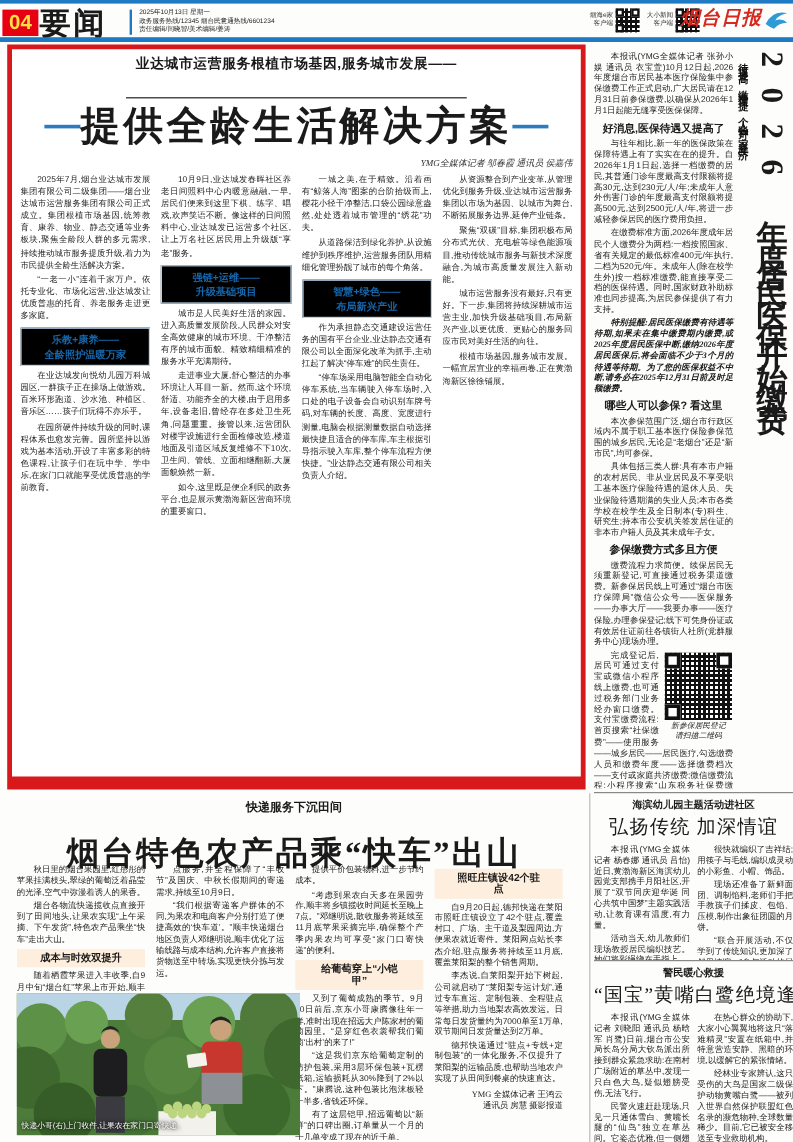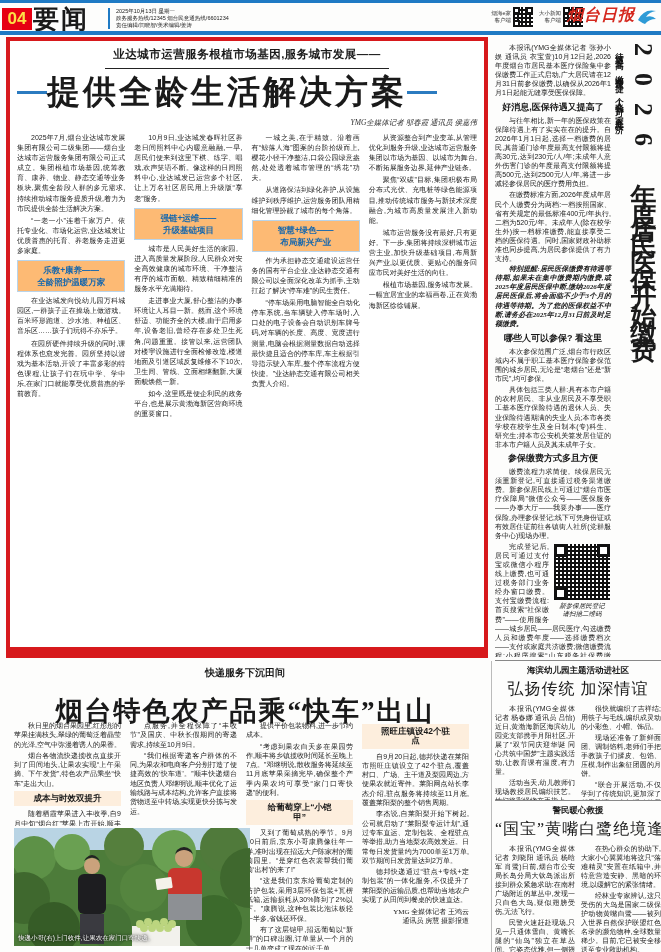--- a/index.html
+++ b/index.html
@@ -26,30 +26,30 @@
   .qr-big .finder { width:13px; height:13px; border-width:3px; }
   .masthead { position:absolute; right:3px; top:5px; display:flex; align-items:flex-end; gap:1px; }
   .masthead-text { font-family:"Liberation Serif",serif; font-weight:900; font-style:italic;
                    font-size:16px; color:#d5281e; letter-spacing:1px; }
 
   
   .lead { position:absolute; left:6px; top:37px; width:482px; height:621px; box-sizing:border-box;
           border:4px solid #d7191c; border-bottom:11px solid #d7191c; padding:3px 7px; background:#fff; }
   .lead-kicker-row { text-align:center; }
   .lead-kicker { display:inline-block; font-size:11.5px; font-weight:900; border-bottom:1.5px solid #222;
-                 padding:1px 8px 6px; letter-spacing:0.5px; }
-  .lead-headline-row { display:flex; align-items:center; gap:0; margin-top:1px; }
+                 padding:1px 8px 20px; letter-spacing:0.5px; }
+  .lead-headline-row { display:flex; align-items:center; justify-content:center; gap:0; margin-top:1px; }
   .dash { width:30px; height:3px; background:#2b7bc0; }
   .lead-headline { font-size:33px; font-weight:900; letter-spacing:3px; white-space:nowrap; }
   .lead-byline { text-align:right; font-size:7.5px; font-style:italic; font-family:"Liberation Serif",serif;
                  color:#333; margin:3px 0 5px; }
   .lead-cols { display:flex; gap:9px; height:517px; overflow:hidden; }
   .lead-col { flex:1; font-size:7px; line-height:10.1px; text-align:justify; color:#1c1c1c; }
   .lead-col p, .express-col p, .sa-col p, .ins-text p { margin:0 0 2px; text-indent:14px; }
-  .subhead-blue { background:#fdba74; border:1px solid #b9d4ea; color:#1667ad; font-weight:bold;
+  .subhead-blue { background:#000000; border:1px solid #b9d4ea; color:#1667ad; font-weight:bold;
                   font-size:8.5px; text-align:center; line-height:12px; padding:3px 2px; margin:4px 0; }
 
   
   .express { position:absolute; left:0; top:661px; width:490px; height:291px; }
   .express-kicker { text-align:center; font-weight:bold; font-size:10px; margin-top:5px; }
   .express-headline { text-align:center; font-family:"Liberation Serif",serif; font-weight:900;
                       font-size:27px; letter-spacing:2px; margin-top:13px; white-space:nowrap; }
   .express-cols { position:absolute; left:14px; top:60px; width:476px; display:flex; gap:9px; }
   .express-col { width:107px; font-size:7px; line-height:9.3px; text-align:justify; }
   .col-limited { height:105px; overflow:hidden; }

